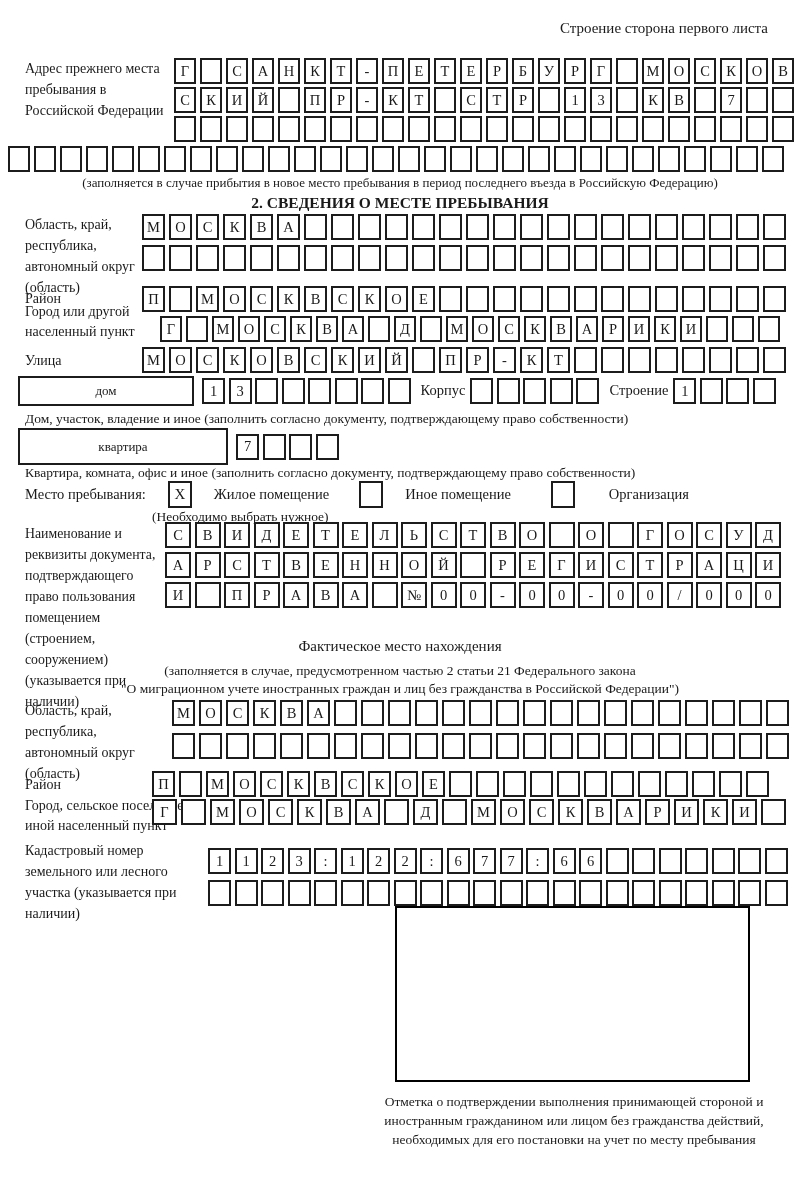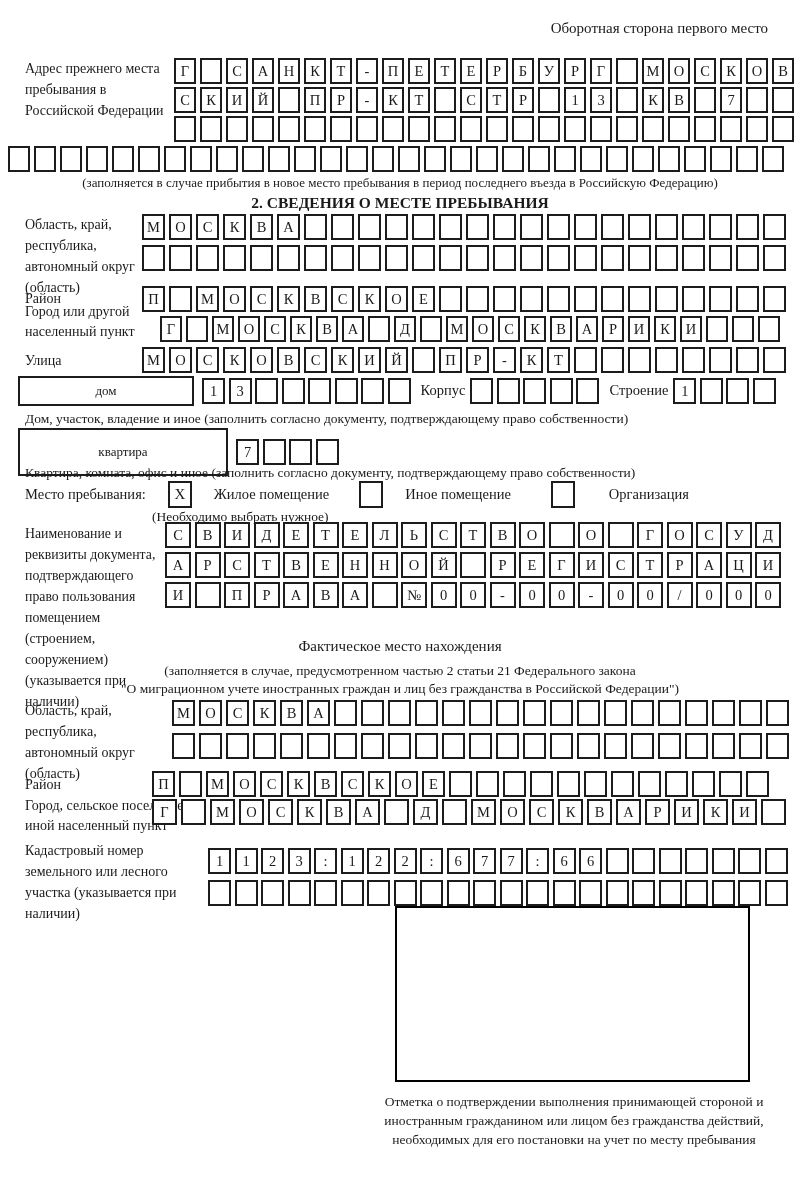--- a/index.html
+++ b/index.html
@@ -32,21 +32,21 @@
     align-items:center;justify-content:center;font-size:13px;background:#fff;flex:0 0 auto;
   }
   .inline{display:flex;align-items:center;}
   .stamp{border:2px solid #000;box-sizing:border-box;background:#fff;}
 </style>
 </head>
 <body>
 
 <div class="page">
 
-  <div class="abs" style="top:20px;left:0;right:32px;text-align:right;font-size:15px;">Оборотная сторона первого место</div>
+  <div class="abs" style="top:20px;left:0;right:32px;text-align:right;font-size:15px;">Строение сторона первого листа</div>
 
   <div class="abs lbl" style="top:58px;left:25px;width:140px;">Адрес прежнего места пребывания в Российской Федерации</div>
   <div class="abs rows" style="top:58px;left:174px;gap:3px;">
     <div class="boxrow">
         <span class="cell">Г</span>
         <span class="cell"></span>
         <span class="cell">С</span>
         <span class="cell">А</span>
         <span class="cell">Н</span>
         <span class="cell">К</span>
@@ -322,21 +322,21 @@
     <div class="boxrow w23 g35">
         <span class="cell">1</span>
         <span class="cell"></span>
         <span class="cell"></span>
         <span class="cell"></span>
       </div>
   </div>
   <div class="abs note" style="top:410px;left:25px;font-size:13.5px;">Дом, участок, владение и иное (заполнить согласно документу, подтверждающему право собственности)</div>
 
   <div class="abs inline" style="top:428px;left:18px;">
-    <div class="rect" style="width:210px;height:48px;margin-right:8px;">квартира</div>
+    <div class="rect" style="width:210px;height:37px;margin-right:8px;">квартира</div>
     <div class="boxrow w23 g35">
         <span class="cell">7</span>
         <span class="cell"></span>
         <span class="cell"></span>
         <span class="cell"></span>
       </div>
   </div>
   <div class="abs note" style="top:464px;left:25px;font-size:13.5px;">Квартира, комната, офис и иное (заполнить согласно документу, подтверждающему право собственности)</div>
 
   <div class="abs inline" style="top:481px;left:25px;gap:22px;display:flex;">

